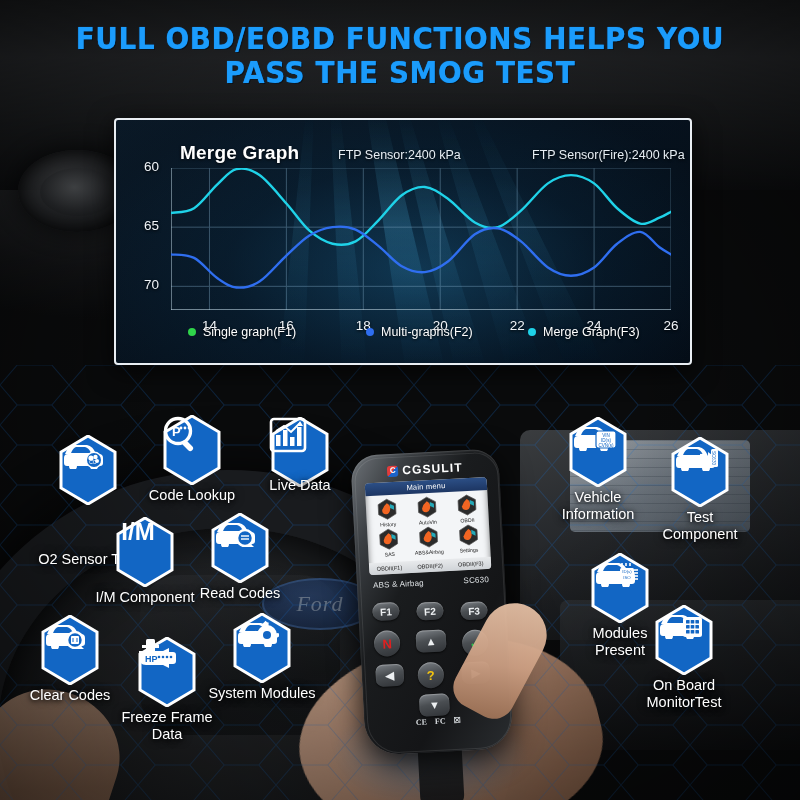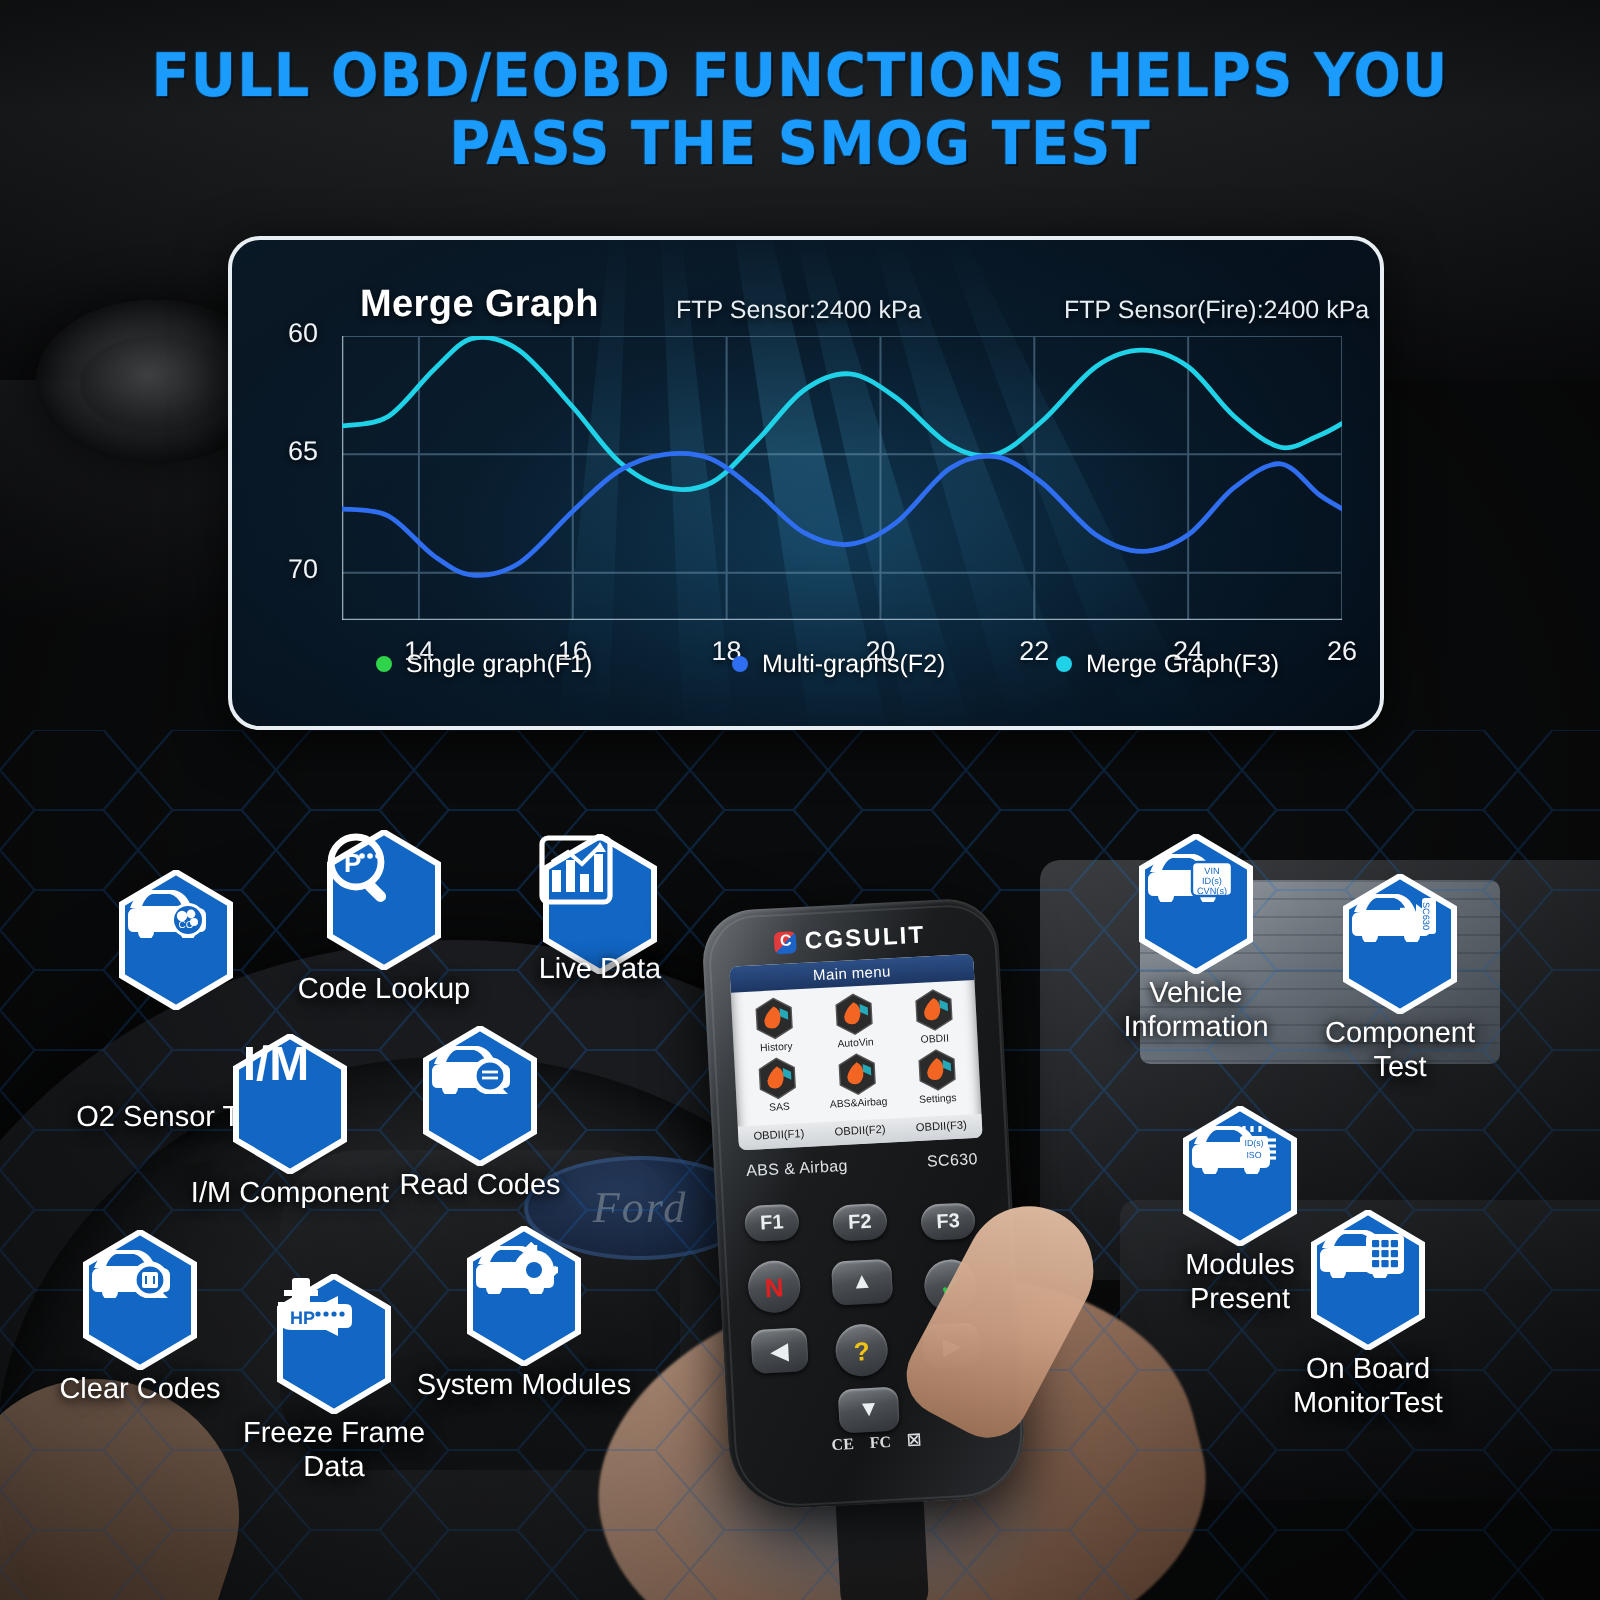--- a/index.html
+++ b/index.html
@@ -66,21 +66,21 @@
   .headline{position:absolute;left:0;top:22px;width:800px;text-align:center;
     font-family:"DejaVu Sans", sans-serif;font-weight:bold;
     font-size:30px;line-height:34px;letter-spacing:.6px;
     color:#1b9cfc;
     text-shadow:0 0 1px #0d7fe0, 1px 1px 0 rgba(0,0,0,.55);
     transform:scaleX(.93);transform-origin:center;}
   .headline .l2{display:block;}
 
   
   .panel{position:absolute;left:114px;top:118px;width:574px;height:243px;
-    border-radius:16px;border:2px solid #e9eef3;
+    border-radius:4px;border:2px solid #e9eef3;
     background:
       radial-gradient(ellipse 420px 230px at 300px 150px, rgba(30,110,160,.40) 0%, rgba(10,45,72,.30) 45%, rgba(4,16,28,.15) 80%),
       linear-gradient(150deg,#0b1a28 0%,#07131f 45%,#040b14 100%);
     box-shadow:0 6px 26px rgba(0,0,0,.75);
     overflow:hidden;}
   .panel-rays{position:absolute;inset:0;opacity:.75;}
   .panel-inner{position:absolute;inset:0;}
 
   .chart-title{position:absolute;left:64px;top:22px;color:#fff;font-weight:bold;
     font-size:19px;letter-spacing:.2px;text-shadow:0 1px 3px rgba(0,0,0,.8);}
@@ -484,22 +484,22 @@
                 <line x1="31" y1="25" x2="38" y2="25"></line>
               </g>
               <polygon points="39,15 43,18 39,21" fill="#fff"></polygon>
               <polygon points="30,22 26,25 30,28" fill="#fff"></polygon>
               <rect x="42" y="12" width="7" height="18" rx="1.5" fill="#fff"></rect>
               <text x="45.5" y="24" font-size="4.6" fill="#1266c4" font-family="sans-serif" text-anchor="middle" transform="rotate(90 45.5 21)">SC630</text>
             </svg>
           </div>
         </div>
         <div class="featlabel" style="top: 72px;">
+          <div>Test</div>
           <div>Component</div>
-          <div>Test</div>
         </div>
       </div>
       <div class="feat" style="left: 589px; top: 553px;">
         <div class="hexbtn">
           <svg width="62" height="70" viewBox="0 0 62 70">
             <path d="M31 1 L58 17 L58 53 L31 69 L4 53 L4 17 Z" fill="#1266c4" stroke="#ffffff" stroke-width="3"></path>
           </svg>
           <div class="hexglyph">
             <svg width="50" height="34" viewBox="0 0 50 34">
               <path d="M8 19 q3 -8 8 -9 h14 q6 1 9 9 h3 q4 0 4 4 v5 q0 3 -3 3 h-2 a4 4 0 0 1 -8 0 h-13 a4 4 0 0 1 -8 0 h-2 q-3 0 -3 -3 v-5 q0 -4 4 -4 z" fill="#fff"></path>

